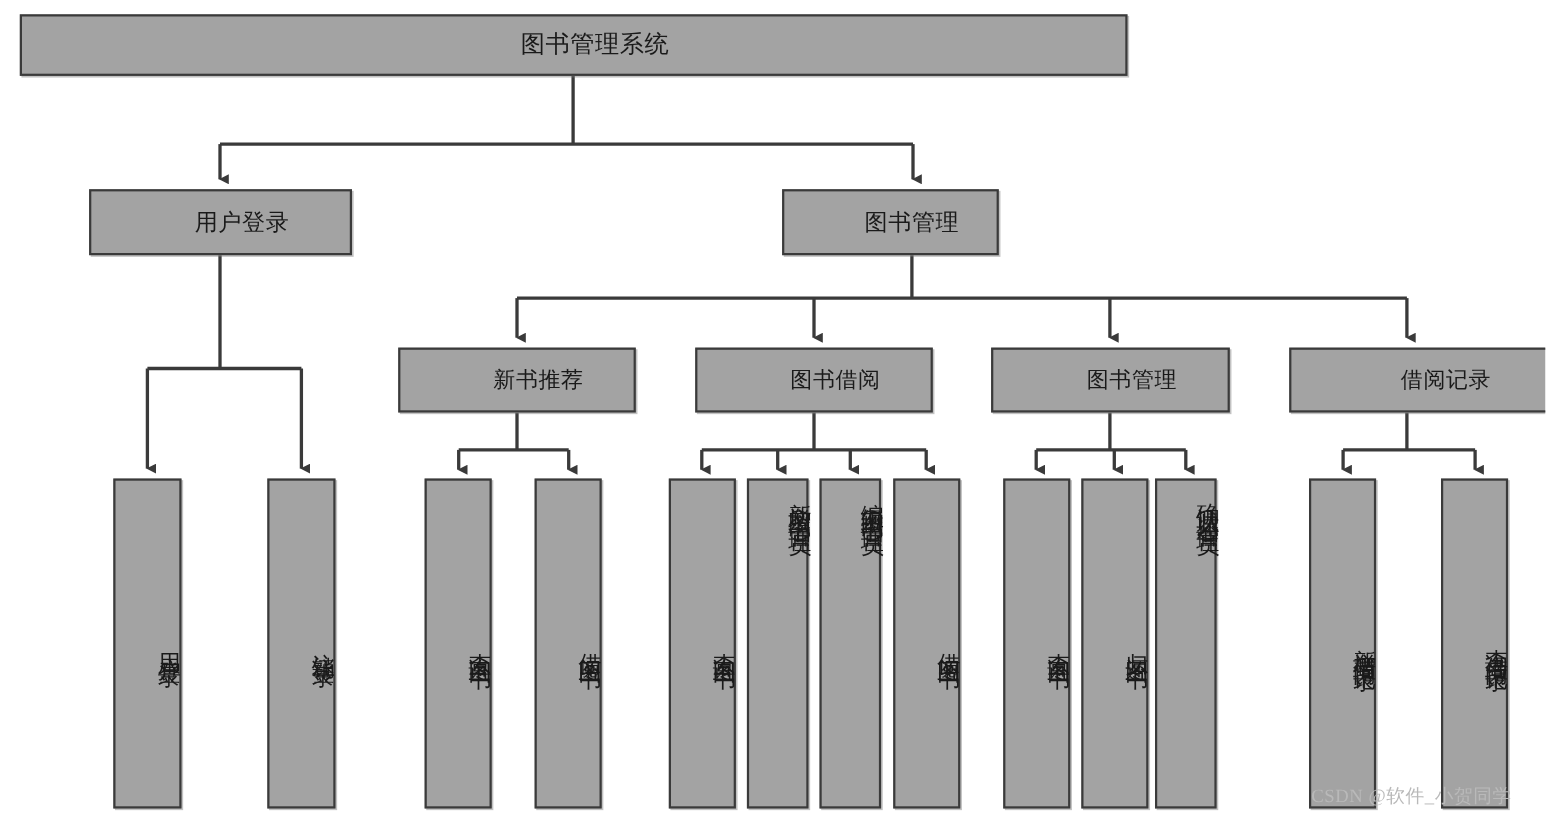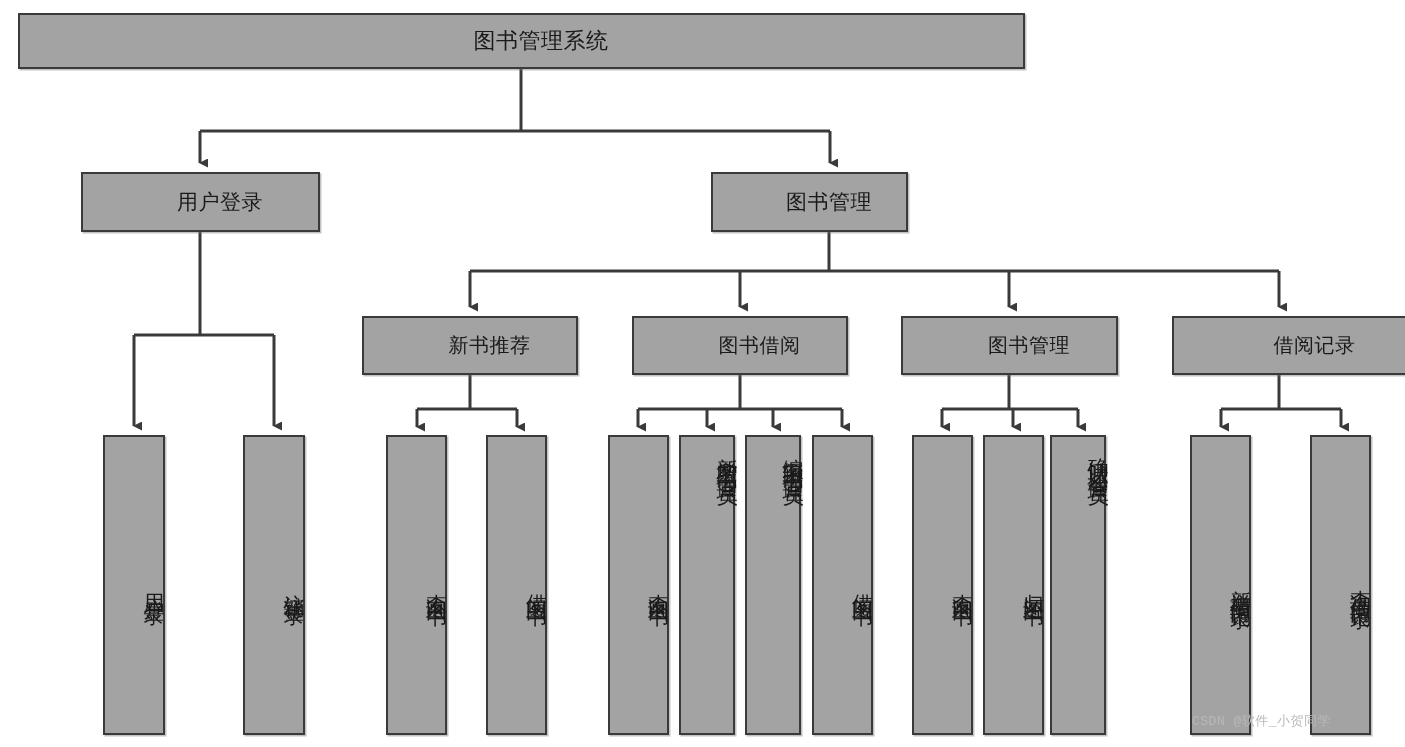--- a/index.html
+++ b/index.html
@@ -60,25 +60,25 @@
     white-space: nowrap;
   }
   .node.leaf.align-mid {
     align-items: center;
     padding-top: 0;
   }
   #watermark {
     position: absolute;
     left: 1192px;
     top: 712px;
-    font-size: 13px;
+    font-size: 17px;
     color: #b9b9b9;
     letter-spacing: 0.5px;
     white-space: nowrap;
-    font-family: Liberation Mono, monospace;
+    font-family: Liberation Serif, serif;
   }
 </style>
 </head>
 <body>
 
 <div id="diagram-root">
 
   <svg id="edge-layer" viewBox="0 0 1405 747" width="1405" height="747" xmlns="http://www.w3.org/2000/svg">
     <defs>
       <marker id="arrowhead" markerWidth="9" markerHeight="9" refX="4.5" refY="8" orient="auto" markerUnits="userSpaceOnUse">

